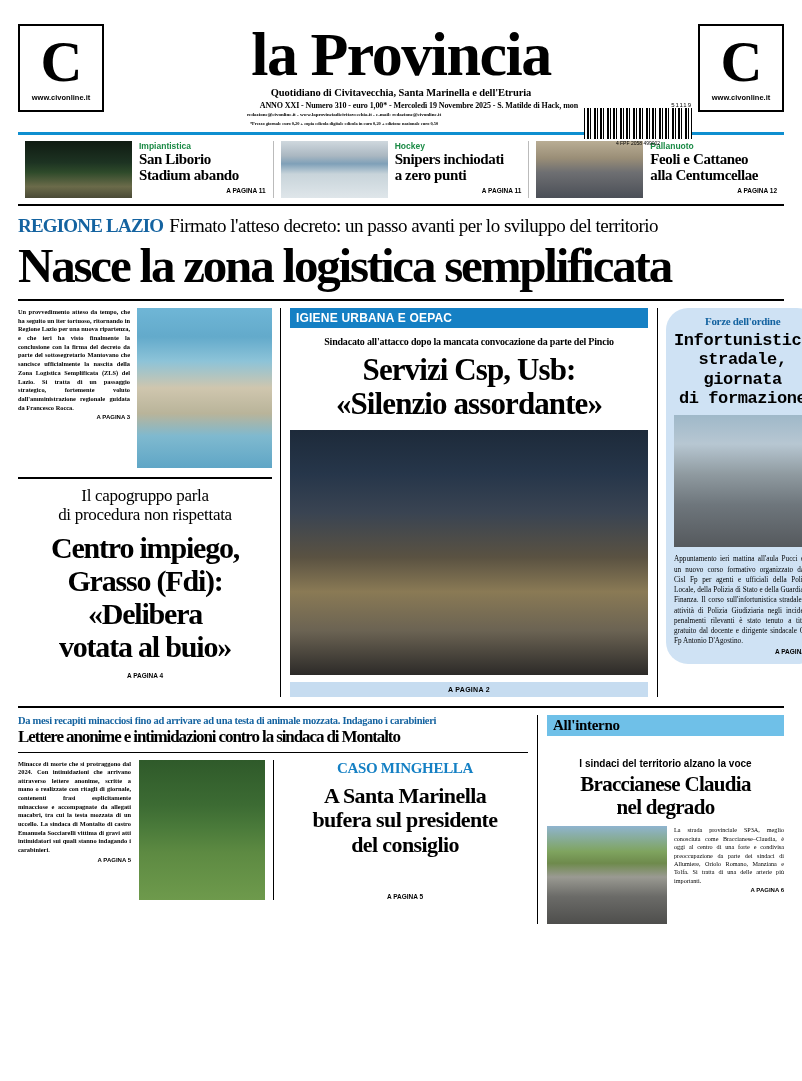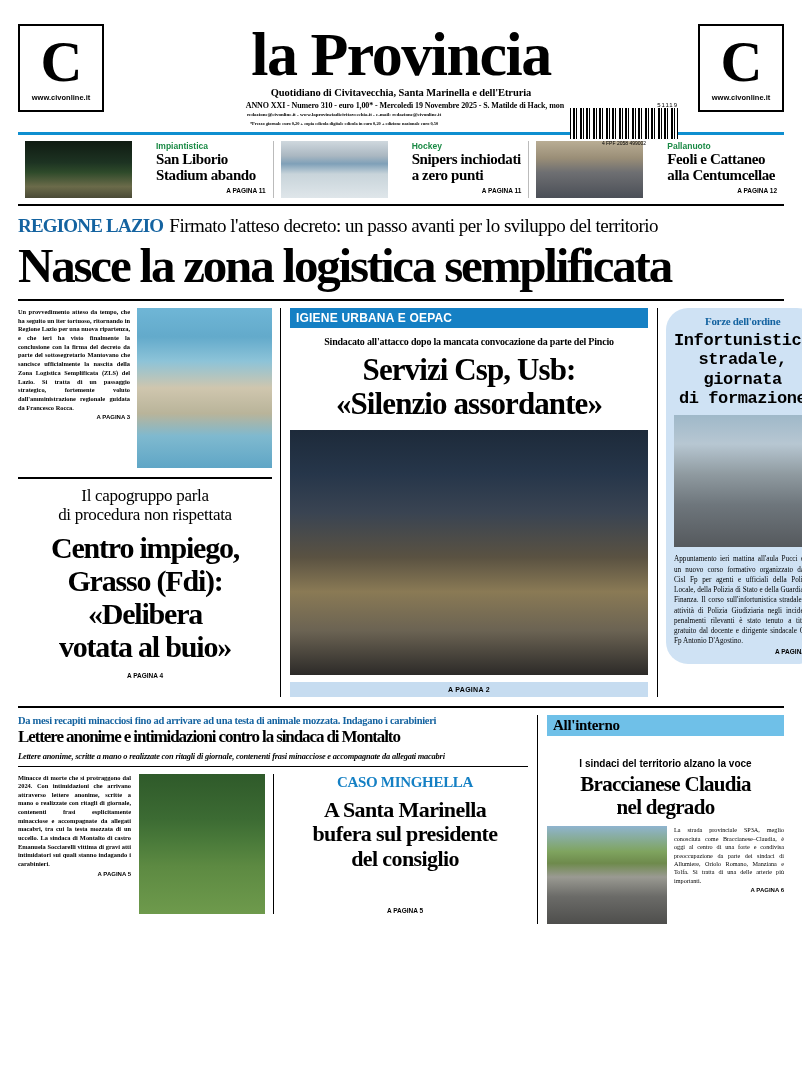--- a/index.html
+++ b/index.html
@@ -17,21 +17,21 @@
   .logo-box {
     width: 86px; height: 88px; border: 2px solid #000;
     display: flex; flex-direction: column; align-items: center; justify-content: center;
     flex: 0 0 86px;
   }
   .logo-letter {
     font-family: "Liberation Serif", serif; font-size: 58px; font-weight: 700;
     line-height: 0.95; letter-spacing: -1px;
   }
   .logo-url { font-family: "Liberation Sans", sans-serif; font-size: 7.5px; font-weight: 700; margin-top: 4px; }
-  .masthead-mid { flex: 1; text-align: center; padding: 0 20px; }
+  .masthead-mid { flex: 1; text-align: center; padding: 0 6px; }
   .paper-title {
     font-family: "Liberation Serif", serif; font-weight: 700;
     font-size: 62px; line-height: 0.98; letter-spacing: -1.5px;
   }
   .paper-sub {
     font-family: "Liberation Serif", serif; font-weight: 700; font-size: 10.5px;
     margin-top: 2px; letter-spacing: -0.1px;
   }
   .issue-row {
     display: flex; align-items: flex-start; justify-content: center;
@@ -47,21 +47,21 @@
     height: 31px; width: 100%;
     background-image: repeating-linear-gradient(to right,
       #000 0 1px, #fff 1px 3px, #000 3px 5px, #fff 5px 6px,
       #000 6px 7px, #fff 7px 10px, #000 10px 12px, #fff 12px 13px);
   }
   .barcode-caption { font-family: "Liberation Sans", sans-serif; font-size: 5px; margin-top: 1px; }
 
   
   .teaser-rule { border-top: 3px solid #0f8fd0; margin-top: 4px; }
   .teasers { display: flex; gap: 0; padding: 6px 0 6px 0; border-bottom: 2px solid #000; }
-  .teaser { display: flex; flex: 1; gap: 24px; padding: 0 7px; }
+  .teaser { display: flex; flex: 1; gap: 7px; padding: 0 7px; }
   .teaser + .teaser { border-left: 1px solid #bbb; }
   .teaser-photo { width: 107px; height: 57px; flex: 0 0 107px; background-size: cover; background-position: center; }
   .teaser-txt { flex: 1; min-width: 0; }
   .teaser-kicker {
     font-family: "Liberation Sans", sans-serif; font-weight: 700; font-size: 8.5px;
     color: #1a8a45; margin-bottom: 1px;
   }
   .teaser-head { font-family: "Liberation Serif", serif; font-weight: 700; font-size: 15px; line-height: 1.06; letter-spacing: -0.4px; }
   .teaser-page { font-family: "Liberation Sans", sans-serif; font-weight: 700; font-size: 6.5px; text-align: right; margin-top: 3px; }
 
@@ -350,21 +350,20 @@
       </div>
     </div>
   </div>
 
   <div class="bottom-rule"></div>
   <div class="bottom">
 
     <div class="bl">
       <div class="b-kicker">Da mesi recapiti minacciosi fino ad arrivare ad una testa di animale mozzata. Indagano i carabinieri</div>
       <div class="b-head">Lettere anonime e intimidazioni contro la sindaca di Montalto</div>
-      <div class="b-sub">Lettere anonime, scritte a mano o realizzate con ritagli di giornale, contenenti frasi minacciose e accompagnate da allegati macabri</div>
       <div class="b-rule"></div>
 
       <div class="b-cols">
         <div style="width:113px;flex:0 0 113px;">
           <div class="b-text">Minacce di morte che si protraggono dal 2024. Con intimidazioni che arrivano attraverso lettere anonime, scritte a mano o realizzate con ritagli di giornale, contenenti frasi esplicitamente minacciose e accompagnate da allegati macabri, tra cui la testa mozzata di un uccello. La sindaca di Montalto di castro Emanuela Socciarelli vittima di gravi atti intimidatori sui quali stanno indagando i carabinieri.</div>
           <div class="lead-page">A PAGINA 5</div>
         </div>
         <div class="b-photo ph-mayor"></div>
         <div class="b-mid">
           <div class="b-mid-kicker">CASO MINGHELLA</div>

